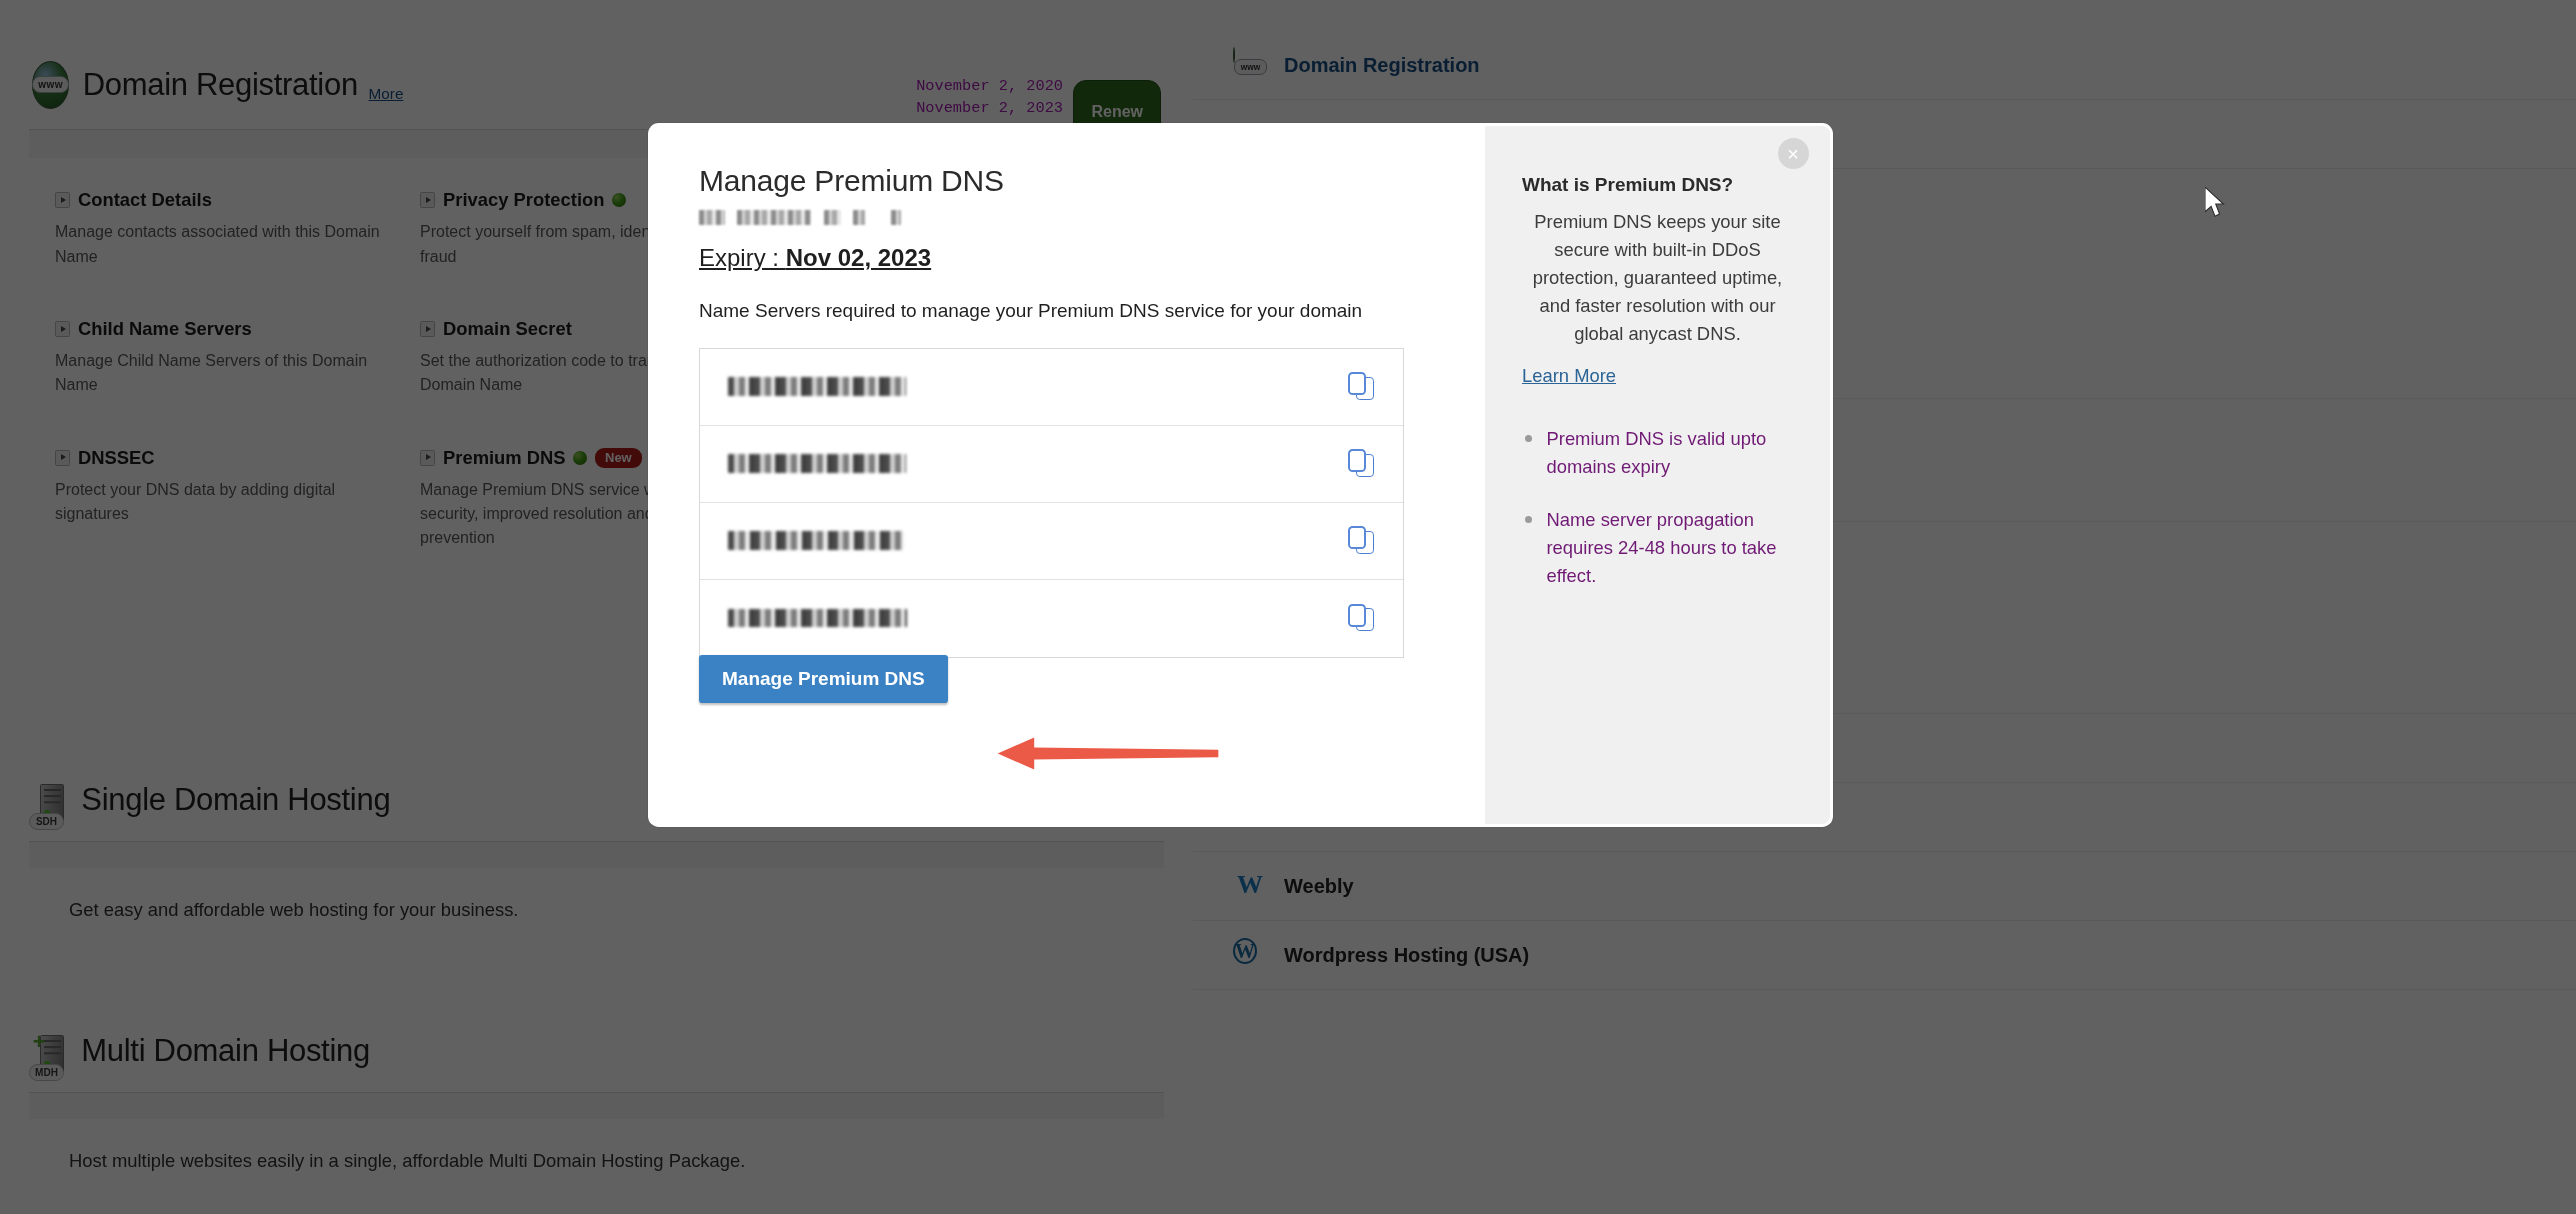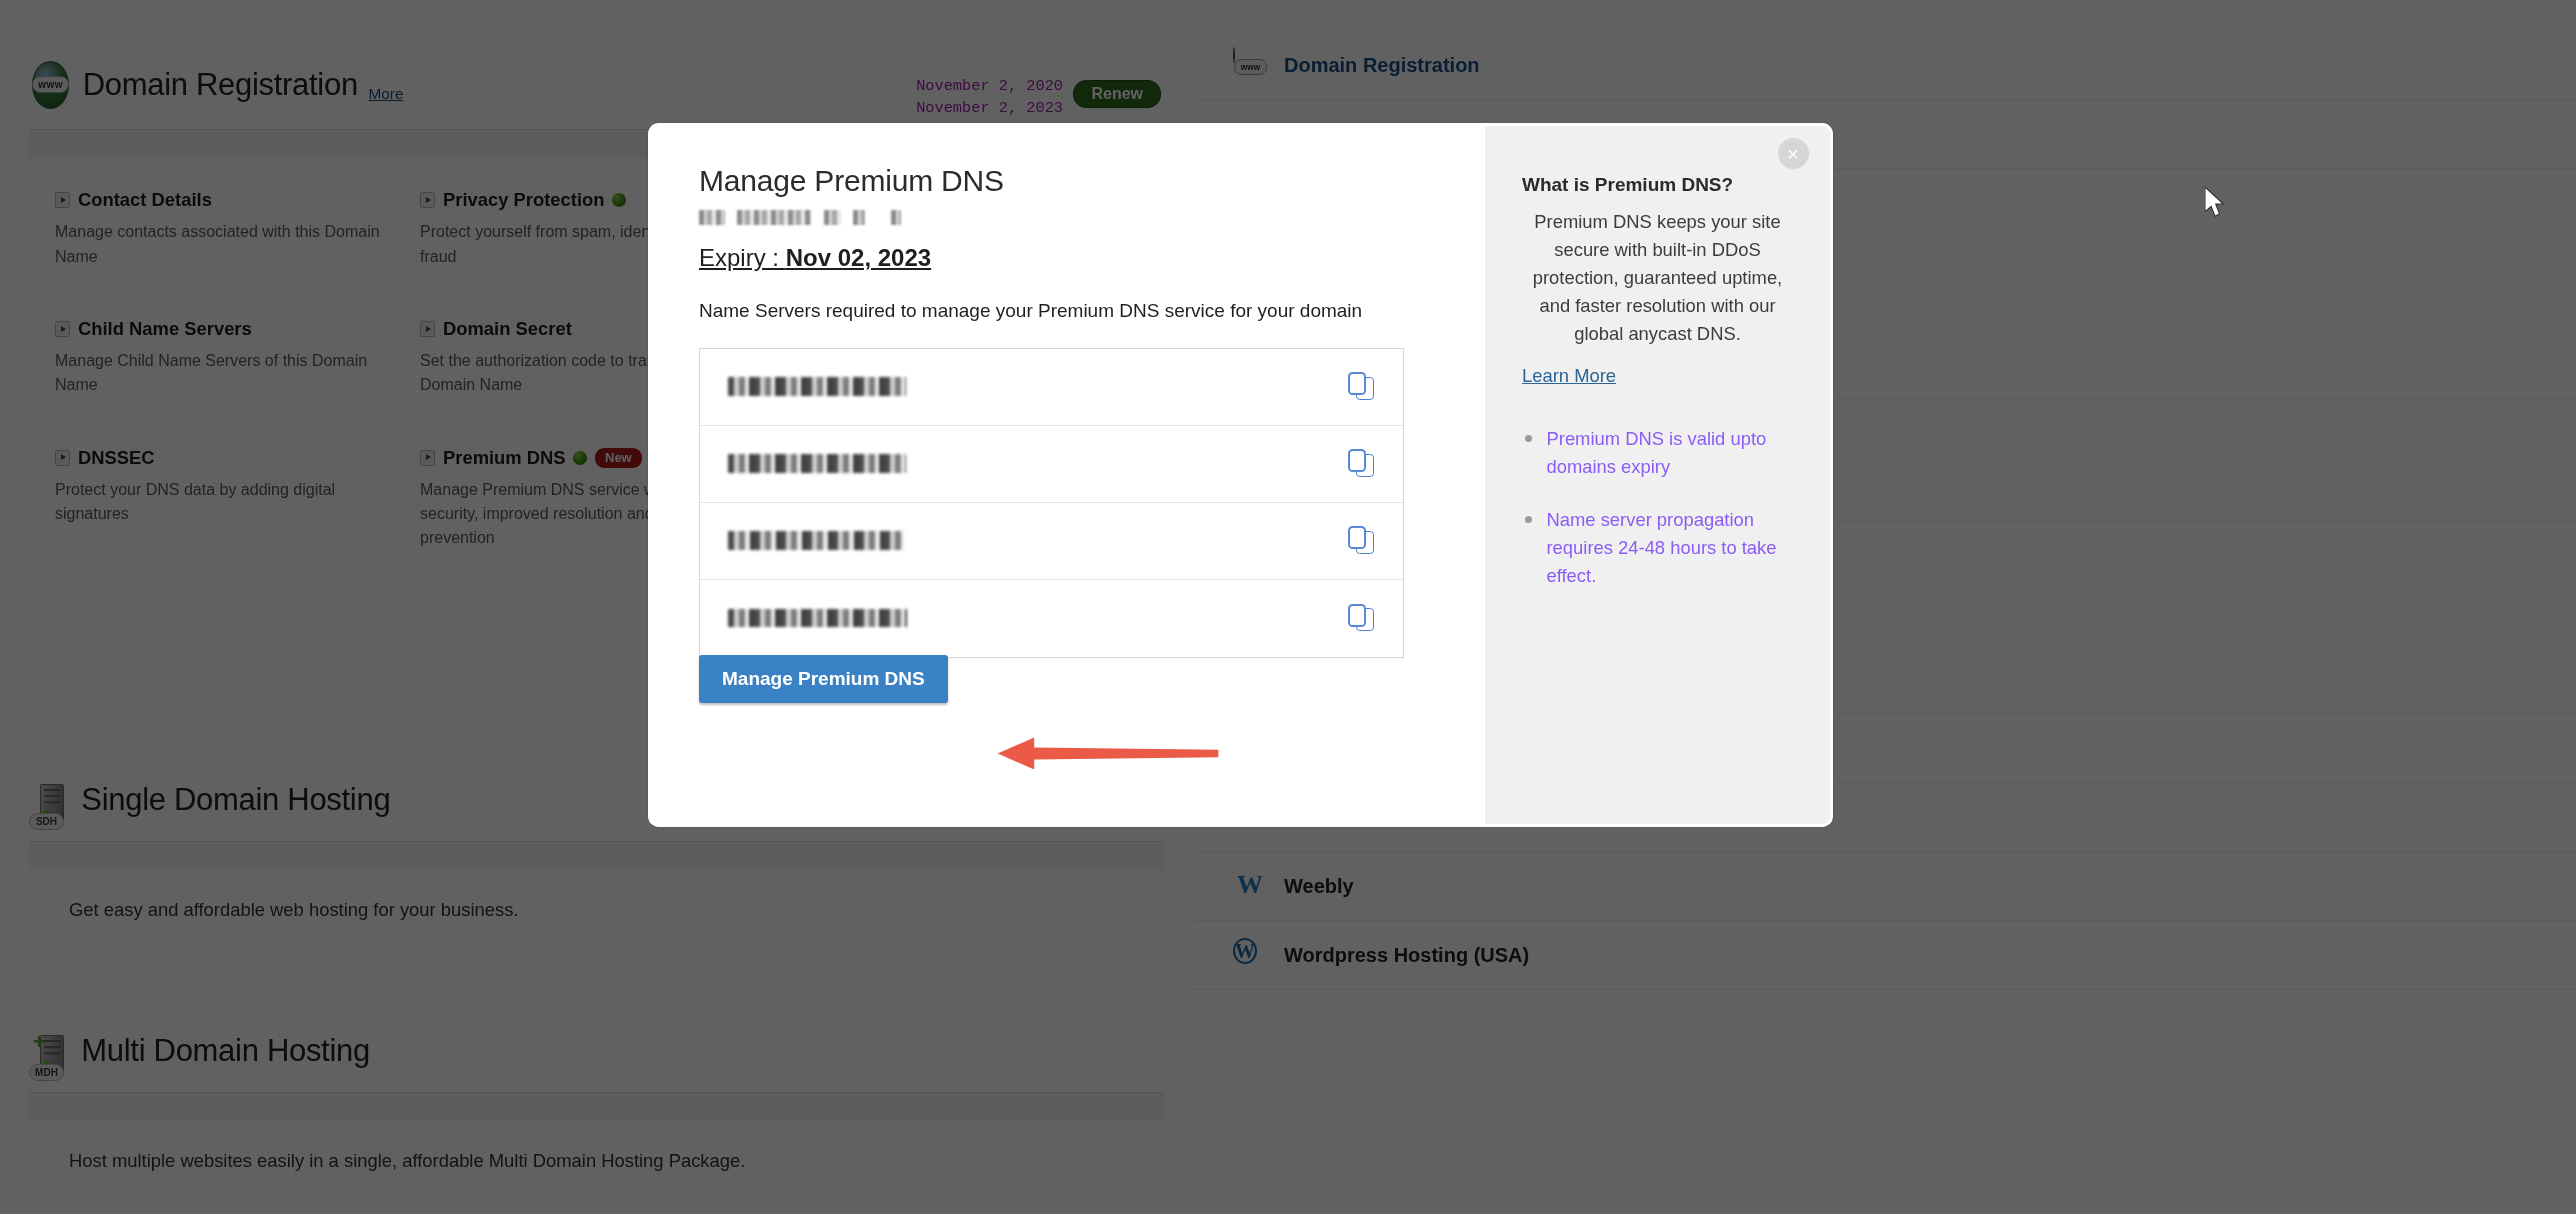--- a/index.html
+++ b/index.html
@@ -53,21 +53,21 @@
     position: absolute; left: 29px; top: 130px; width: 1135px; height: 28px; background: #f4f4f4;
   }
 
   .dates {
     position: absolute; right: 130px; top: 75px; text-align: right;
     font-size: 15.3px; color: #a21caf; line-height: 1.45; font-family: Liberation Mono, monospace;
   }
   .renew-btn {
     position: absolute; right: 32px; top: 80px;
     background: #2f6b1e; color: #ffffff; font-size: 16px; font-weight: bold;
-    padding: 4px 17px; border-radius: 13px; border: 0.8px solid #23521a;
+    padding: 22px 17px; border-radius: 13px; border: 0.8px solid #23521a;
   }
 
   
   .feat-grid {
     position: absolute; left: 55px; top: 189px; width: 1096px;
   }
   .feat-row { display: flex; }
   .feat-cell { width: 365px; padding-right: 31px; margin-bottom: 49px; }
   .feat-head { display: flex; align-items: center; gap: 7.7px; }
   .feat-caret {
@@ -275,21 +275,21 @@
 
   .side-h { font-size: 19px; font-weight: bold; color: #2b2b2b; }
   .side-p { margin-top: 12.3px; font-size: 18.4px; color: #3c3c3c; line-height: 1.52; text-align: center; }
   .side-link {
     display: inline-block; margin-top: 17px; font-size: 18.4px; color: #2a6496;
     text-decoration: underline; cursor: pointer;
   }
   .side-list { margin-top: 38px; list-style: none; }
   .side-list li {
     position: relative; padding-left: 24.5px; margin-bottom: 26px;
-    font-size: 18.4px; color: #8b5cf6; line-height: 1.5;
+    font-size: 18.4px; color: #701a75; line-height: 1.5;
   }
   .side-list li::before {
     content: ""; position: absolute; left: 3.1px; top: 10px;
     width: 7px; height: 7px; border-radius: 50%; background: #9a9a9a;
   }
 
   .cursor { position: absolute; left: 2205px; top: 187px; z-index: 200; }
 </style>
 </head>
 <body>

